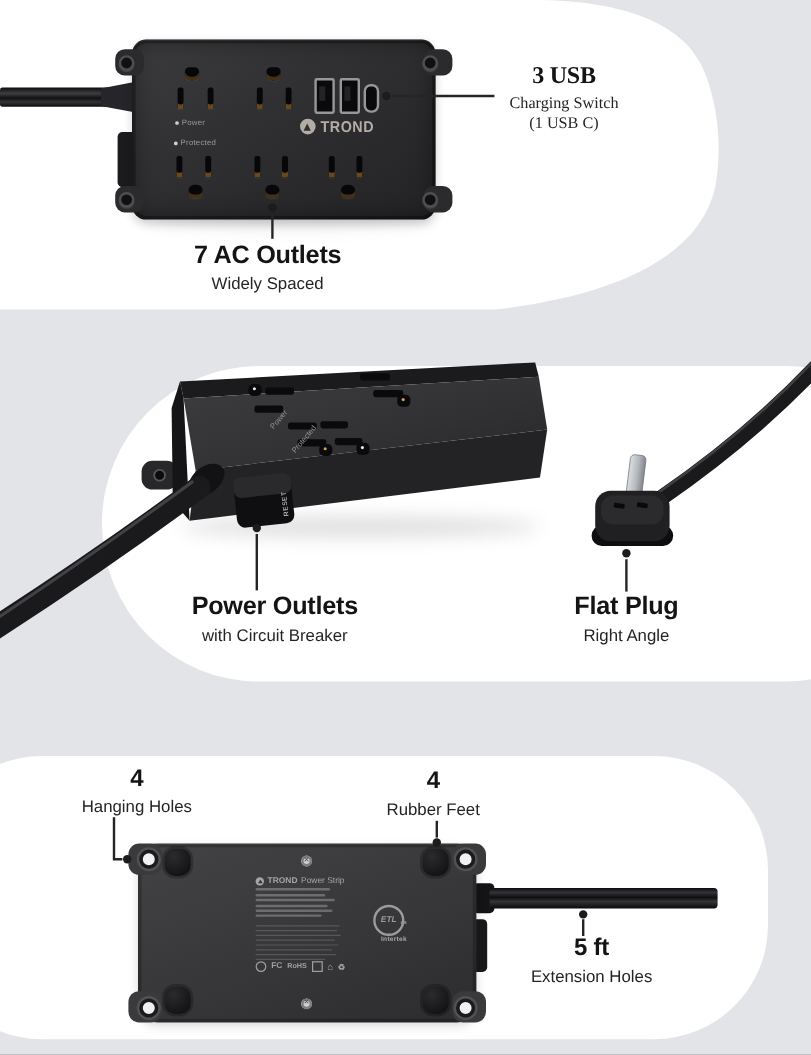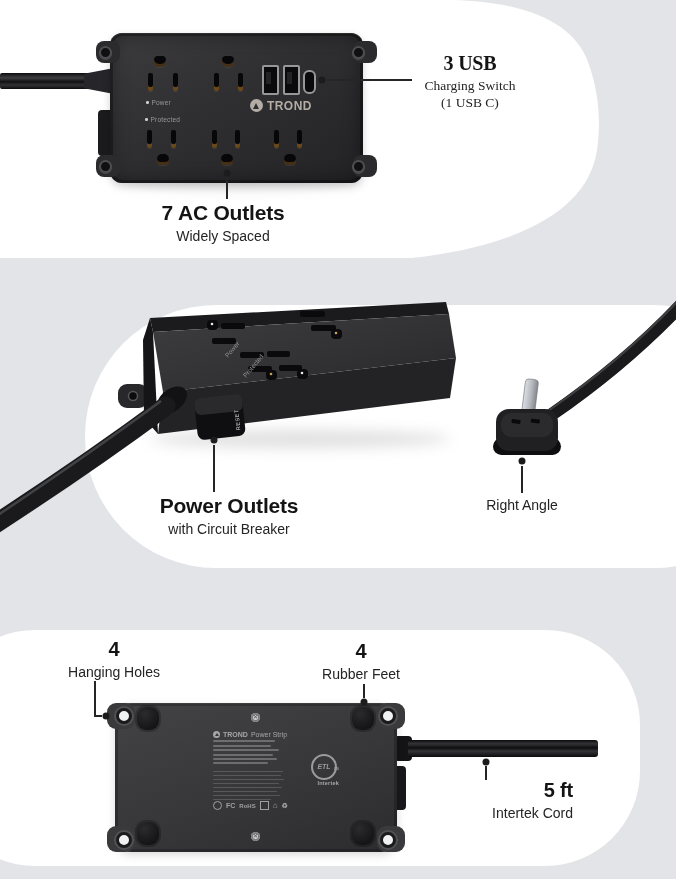--- a/index.html
+++ b/index.html
@@ -290,31 +290,32 @@
     <div class="t">7 AC Outlets</div>
     <div class="s">Widely Spaced</div>
   </div>
 
   <div class="callout" style="left:139px;top:494px;width:180px;">
     <div class="t">Power Outlets</div>
     <div class="s">with Circuit Breaker</div>
   </div>
 
   <div class="callout" style="left:436px;top:494px;width:172px;">
+    <div class="t">Flat Plug</div>
     <div class="s">Right Angle</div>
   </div>
 
   <div class="callout" style="left:44px;top:638px;width:140px;">
     <div class="t" style="font-size:20px;">4</div>
     <div class="s">Hanging Holes</div>
   </div>
 
   <div class="callout" style="left:291px;top:640px;width:140px;">
     <div class="t" style="font-size:20px;">4</div>
     <div class="s">Rubber Feet</div>
   </div>
 
-  <div class="callout" style="left:413px;top:779px;width:160px;text-align:right;">
+  <div class="callout" style="left:413px;top:779px;width:160px;">
     <div class="t" style="font-size:20px;">5 ft</div>
-    <div class="s">Intertek Cord</div>
+    <div class="s">Extension Holes</div>
   </div>
 
 </div>
 
 </body></html>

